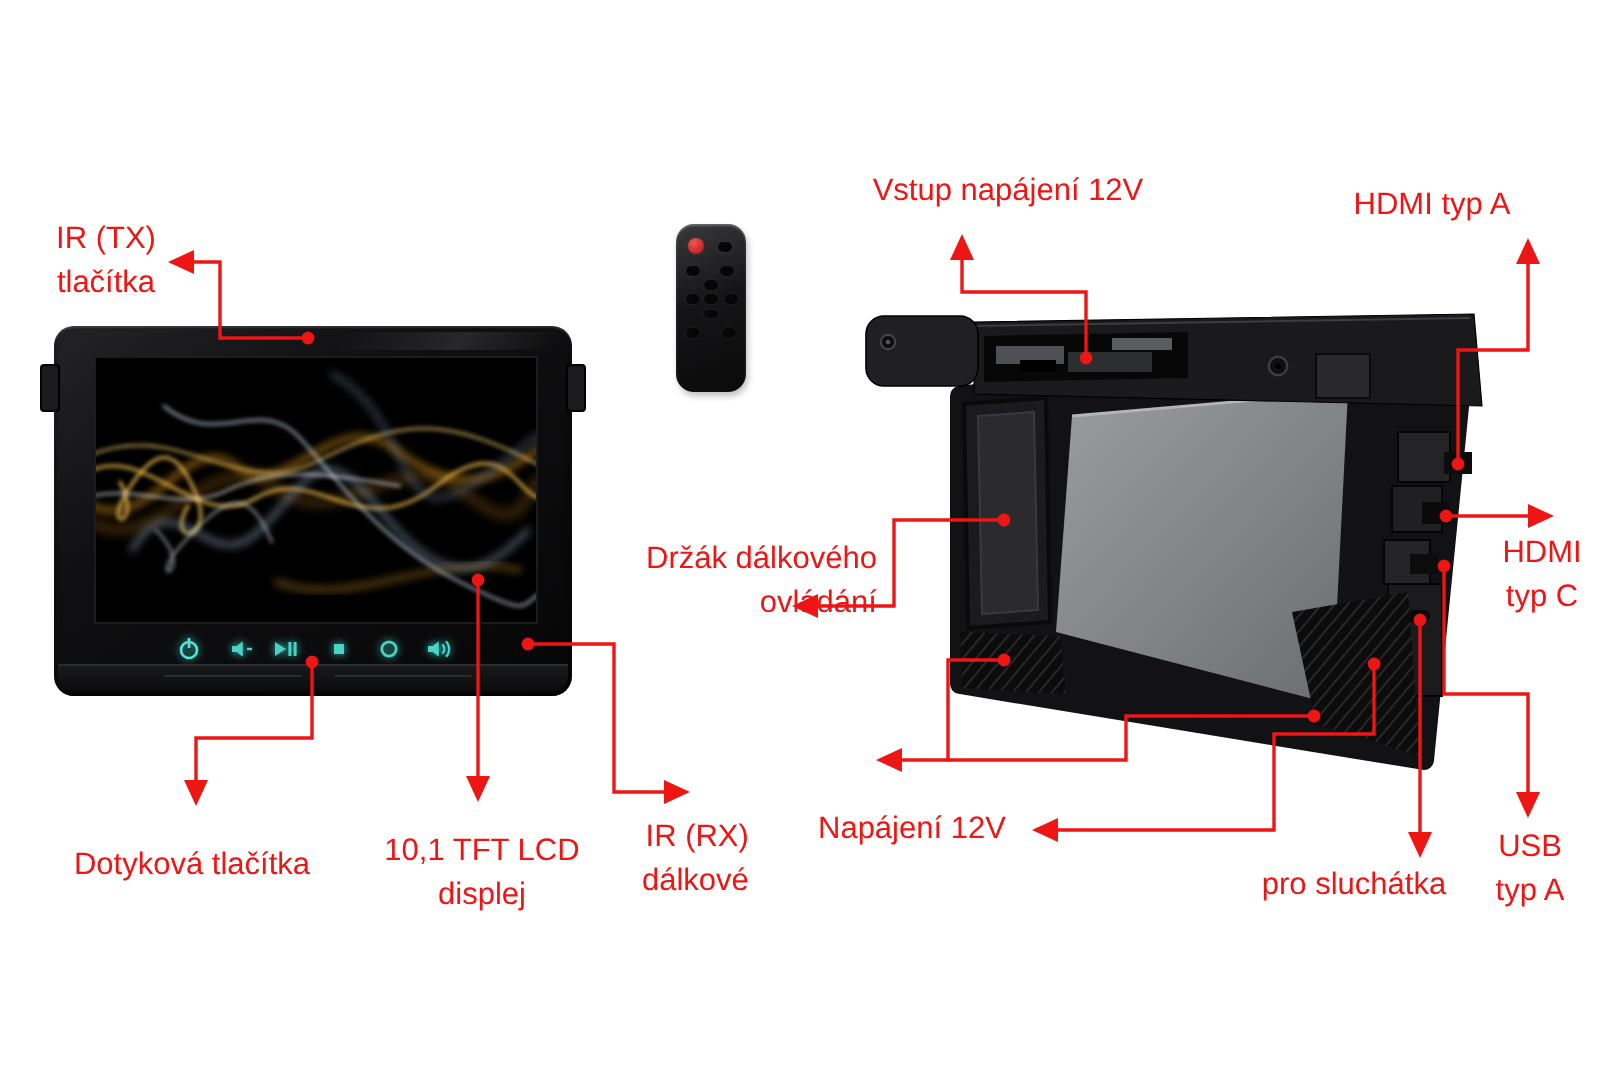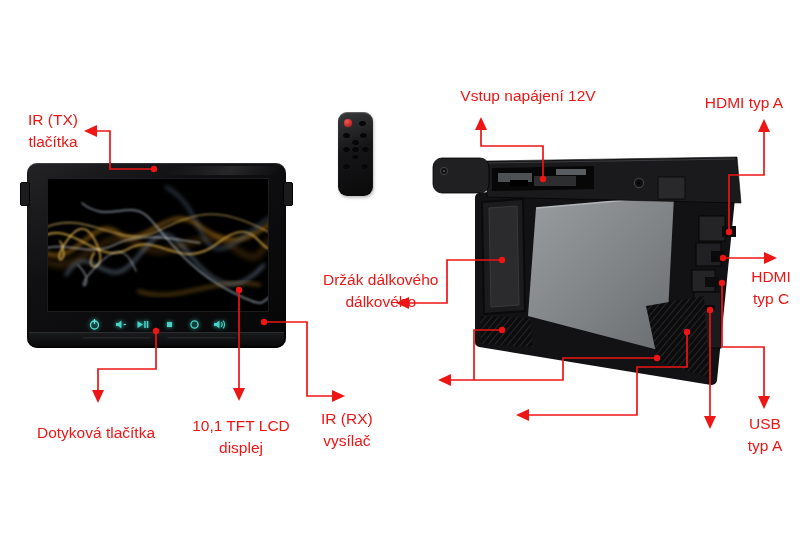--- a/index.html
+++ b/index.html
@@ -6,21 +6,21 @@
   .stage{
     position:relative;width:800px;height:534px;overflow:hidden;background:#ffffff;
     font-family:"Liberation Sans", sans-serif;
   }
   
   .lbl{
     position:absolute;color:#ee1515;font-size:15.5px;line-height:22px;
     white-space:nowrap;
   }
   .lbl.center{text-align:center;}
-  .lbl.left{text-align:center;}
+  .lbl.left{text-align:right;}
   
   .front-monitor{
     position:absolute;left:27px;top:163px;width:259px;height:185px;
     background:linear-gradient(145deg,#232326 0%,#101012 35%,#060607 100%);
     border-radius:10px;
     box-shadow:inset 0 1px 1px rgba(255,255,255,.14), inset 0 -2px 3px rgba(0,0,0,.8);
   }
   .side-tab{
     position:absolute;top:19px;width:8px;height:22px;background:#1b1b1d;
     border:1px solid #000;border-radius:2px;
@@ -246,55 +246,59 @@
       <polygon points="345,396 332,390 332,402"></polygon>
     </g>
   </svg>
 
   <div class="lbl center" style="left:20px;top:109px;width:66px">
     <div>IR (TX)</div>
     <div>tlačítka</div>
   </div>
 
 
-  <div class="lbl center" style="left:453px;top:85px;width:150px">
+  <div class="lbl center" style="left:429px;top:85px;width:150px">
     <div>Vstup napájení 12V</div>
   </div>
 
-  <div class="lbl center" style="left:698px;top:92px;width:92px">
+  <div class="lbl center" style="left:670px;top:92px;width:92px">
     <div>HDMI typ A</div>
   </div>
 
   <div class="lbl center" style="left:744px;top:266px;width:54px">
     <div>HDMI</div>
     <div>typ C</div>
   </div>
 
   <div class="lbl center" style="left:740px;top:413px;width:50px">
     <div>USB</div>
     <div>typ A</div>
   </div>
 
   <div class="lbl center" style="left:622px;top:432px;width:110px">
+    <div>pro sluchátka</div>
   </div>
 
   <div class="lbl left" style="left:323px;top:269px">
     <div>Držák dálkového</div>
-    <div>dálkového</div>
-  </div>
-
-
+    <div>ovládání</div>
+  </div>
+
+
+  <div class="lbl left" style="left:409px;top:404px">
+    <div>Napájení 12V</div>
+  </div>
 
   <div class="lbl center" style="left:30px;top:422px;width:132px">
     <div>Dotyková tlačítka</div>
   </div>
 
   <div class="lbl center" style="left:186px;top:415px;width:110px">
     <div>10,1 TFT LCD</div>
     <div>displej</div>
   </div>
 
   <div class="lbl left" style="left:321px;top:408px">
     <div>IR (RX)</div>
-    <div>vysílač</div>
+    <div>dálkové</div>
   </div>
 
 </div>
 
 </body></html>

